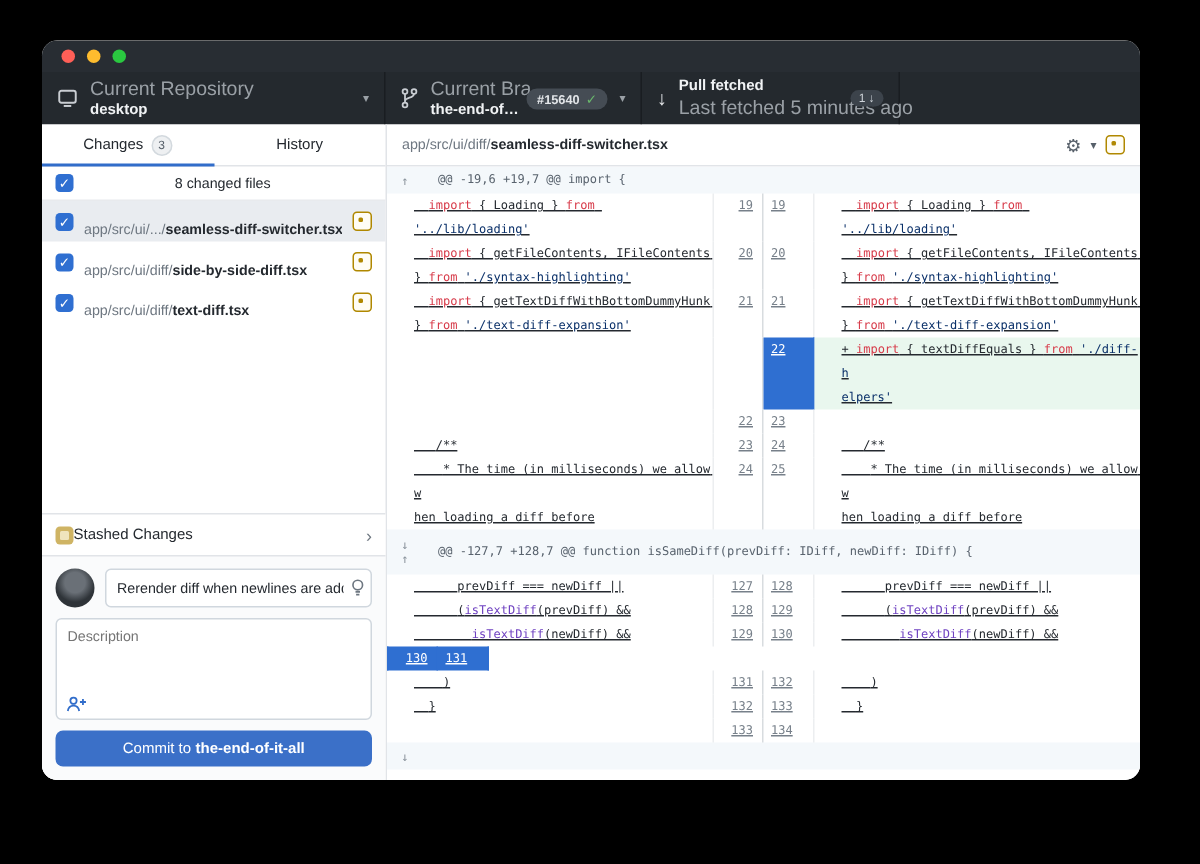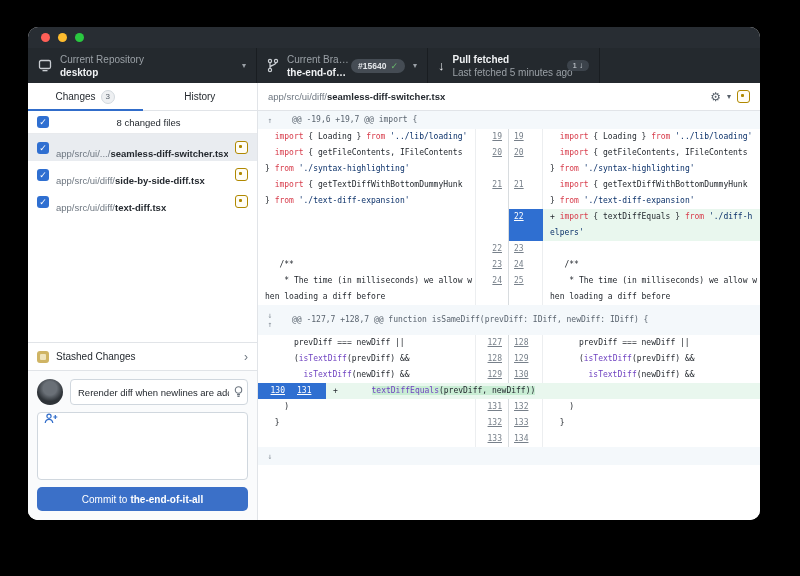--- a/index.html
+++ b/index.html
@@ -13,21 +13,21 @@
   .tl{width:9px;height:9px;border-radius:50%;}
   .tl.red{background:#ff5f57}.tl.yellow{background:#febc2e}.tl.green{background:#2ac840}
   
   .toolbar{height:35px;background:#24292e;display:flex;flex:none;color:#fff;}
   .tb-sec{display:flex;align-items:center;border-right:1px solid #191d21;padding:0 10px;gap:8px;box-sizing:border-box;}
   .tb-sec.repo{width:229px;}
   .tb-sec.branch{width:171px;}
   .tb-sec.pull{width:172px;}
   .tb-rest{flex:1;}
   .tb-col{min-width:0;}
-  .tb-label{font-size:10px;color:#9aa0a6;line-height:1.3;white-space:nowrap;}
+  .tb-label{font-size:13px;color:#9aa0a6;line-height:1.3;white-space:nowrap;}
   .tb-value{font-size:10px;font-weight:bold;color:#f0f2f4;line-height:1.3;white-space:nowrap;}
   .caret{color:#9aa0a6;font-size:8px;}
   .ml-auto{margin-left:auto;}
   .branch-badge{background:#454c54;border-radius:9px;padding:2px 7px;font-size:8.5px;font-weight:bold;
                 color:#e3e6e9;display:flex;align-items:center;gap:4px;white-space:nowrap;}
   .badge-check{color:#69b76c;font-size:9px;font-weight:normal;}
   .pull-badge{background:#3c434b;border-radius:8px;padding:1px 6px;font-size:8px;color:#ced3d9;
               display:flex;align-items:center;gap:2px;}
   .tb-icon{color:#c9cdd2;display:flex;align-items:center;}
   .pull-arrow{font-size:13px;color:#e8eaec;}
@@ -45,21 +45,21 @@
   .fh-label{flex:1;text-align:center;}
   .checkbox{width:12px;height:12px;background:#2f6fd1;border-radius:3px;color:#fff;font-size:9px;line-height:12px;
             text-align:center;flex:none;}
   .file-row{height:27px;display:flex;align-items:center;gap:7px;padding:0 9px;font-size:9.5px;flex:none;}
   .file-row.selected{background:#e9ecf0;}
   .file-path{flex:1;white-space:nowrap;overflow:hidden;color:#6e7781;margin-top:12px;}
   .file-name{color:#24292f;font-weight:bold;}
   .mod-icon{width:11px;height:11px;border:1px solid #b08800;border-radius:3px;position:relative;flex:none;background:#fffdf5;}
   .mod-icon::after{content:"";position:absolute;left:3px;top:3px;width:3px;height:3px;background:#b08800;border-radius:1px;}
   .side-spacer{flex:1;}
-  .stashed{height:27px;border-top:1px solid #e1e4e8;display:flex;align-items:center;gap:7px;padding:0 9px;
+  .stashed{height:27px;border-top:1px solid #e1e4e8;display:flex;align-items:center;gap:0;padding:0 9px;
            font-size:10px;color:#24292f;flex:none;background:#fff;}
   .stash-icon{width:12px;height:12px;background:#cfb464;border-radius:3px;position:relative;flex:none;}
   .stash-icon::after{content:"";position:absolute;left:3px;top:3px;width:6px;height:6px;background:#efe4bd;border-radius:1px;}
   .chev{margin-left:auto;color:#6e7781;font-size:12px;line-height:1;}
   
   .commit-form{flex:none;display:flex;flex-direction:column;padding:8px 9px 9px;gap:7px;background:#fafbfc;border-top:1px solid #e1e4e8;}
   .summary-row{display:flex;gap:7px;align-items:center;}
   .avatar{width:26px;height:26px;border-radius:50%;flex:none;
           background:radial-gradient(circle at 50% 36%,#6a7077 0 32%,#2e3338 62%);}
   .summary-wrap{flex:1;position:relative;}
@@ -80,21 +80,21 @@
   
   .diff-pane{flex:1;display:flex;flex-direction:column;background:#fff;min-width:0;}
   .diff-header{height:27px;border-bottom:1px solid #e1e4e8;display:flex;align-items:center;padding:0 10px;
                font-size:9.5px;flex:none;}
   .dh-path{color:#6e7781;}
   .dh-name{color:#24292f;font-weight:bold;}
   .dh-right{margin-left:auto;display:flex;align-items:center;gap:6px;}
   .gear{color:#57606a;font-size:12px;line-height:1;}
   .diff-body{flex:1;overflow:hidden;font-family:"DejaVu Sans Mono",monospace;font-size:8px;line-height:16px;color:#24292f;}
   .d-row{display:flex;align-items:stretch;min-height:16px;}
-  .d-content{white-space:pre-wrap;padding-left:7px;box-sizing:border-box;overflow:hidden;}
+  .d-content{white-space:pre-wrap;padding-left:18px;box-sizing:border-box;overflow:hidden;text-decoration:underline;}
   .c-left{width:217px;flex:none;}
   .c-right{flex:1;min-width:0;}
   .d-gutter{width:34px;flex:none;color:#77808a;box-sizing:border-box;text-decoration:underline;}
   .g-left{text-align:right;padding-right:6px;border-left:1px solid #eceef0;border-right:1px solid #d8dcdf;}
   .g-right{text-align:left;padding-left:5px;border-right:1px solid #eceef0;}
   .d-gutter.sel{background:#2f6fd1;color:#fff;border-color:#2f6fd1;}
   .d-content.del{background:#ffeef0;}
   .d-content.add{background:#e9f7ee;}
   .dh-seg{background:#f9c2c8;}
   .ah{background:#c9edd4;}
@@ -218,20 +218,21 @@
               <span class="bulb">
                 <svg width="9" height="12" viewBox="0 0 9 12">
                     <circle cx="4.5" cy="4" r="3.2" fill="none" stroke="#6e7781" stroke-width="1.1"></circle>
                     <path d="M3 8.6h3M3.4 10.4h2.2" stroke="#6e7781" stroke-width="1.1"></path>
                   </svg>
               </span>
             </span>
           </div>
 
           <div class="desc-box">
+            <textarea placeholder="Description" style=""></textarea>
             <div class="desc-foot">
               <span>
                 <svg width="14" height="11" viewBox="0 0 14 11">
                     <circle cx="5" cy="3.2" r="2.1" fill="none" stroke="#316dca" stroke-width="1.2"></circle>
                     <path d="M1.2 10c.4-2.6 2-3.6 3.8-3.6s3.4 1 3.8 3.6" fill="none" stroke="#316dca" stroke-width="1.2"></path>
                     <path d="M11.3 2v4M9.3 4h4" stroke="#316dca" stroke-width="1.2"></path>
                   </svg>
               </span>
             </div>
           </div>
@@ -331,21 +332,20 @@
             </div>
             <div class="d-row">
               <div class="d-content c-left"><span>        </span><span class="f">isTextDiff</span><span>(newDiff) &amp;&amp;</span></div>
               <div class="d-gutter g-left">129</div>
               <div class="d-gutter g-right">130</div>
               <div class="d-content c-right"><span>        </span><span class="f">isTextDiff</span><span>(newDiff) &amp;&amp;</span></div>
             </div>
             <div class="d-row">
               <div class="d-gutter g-left sel">130</div>
               <div class="d-gutter g-right sel">131</div>
-              <div class="d-content c-right add"><span>+       </span><span class="f ah">textDiffEquals</span><span class="ah">(prevDiff, newDiff))</span></div>
             </div>
             <div class="d-row">
               <div class="d-content c-left"><span>    )</span></div>
               <div class="d-gutter g-left">131</div>
               <div class="d-gutter g-right">132</div>
               <div class="d-content c-right"><span>    )</span></div>
             </div>
             <div class="d-row">
               <div class="d-content c-left"><span>  }</span></div>
               <div class="d-gutter g-left">132</div>

